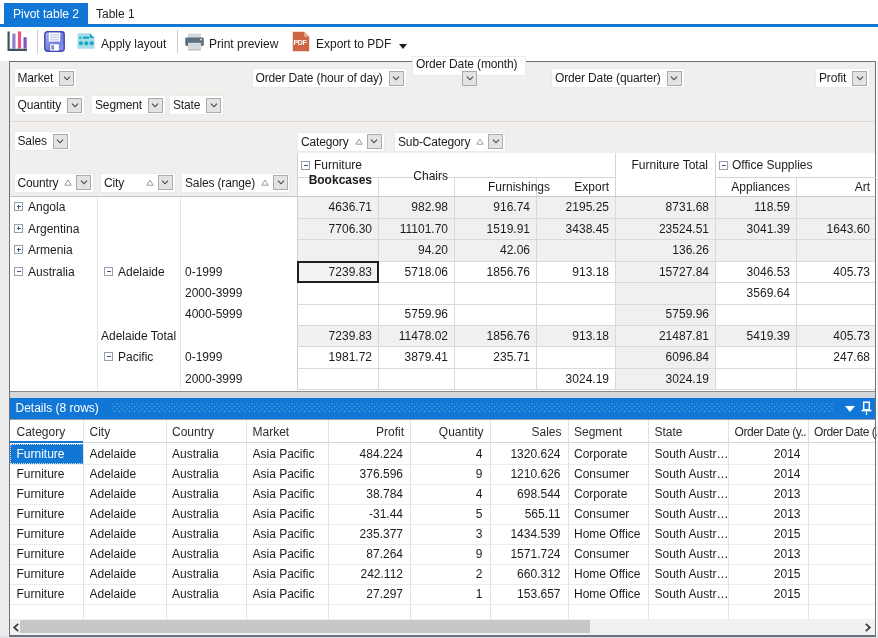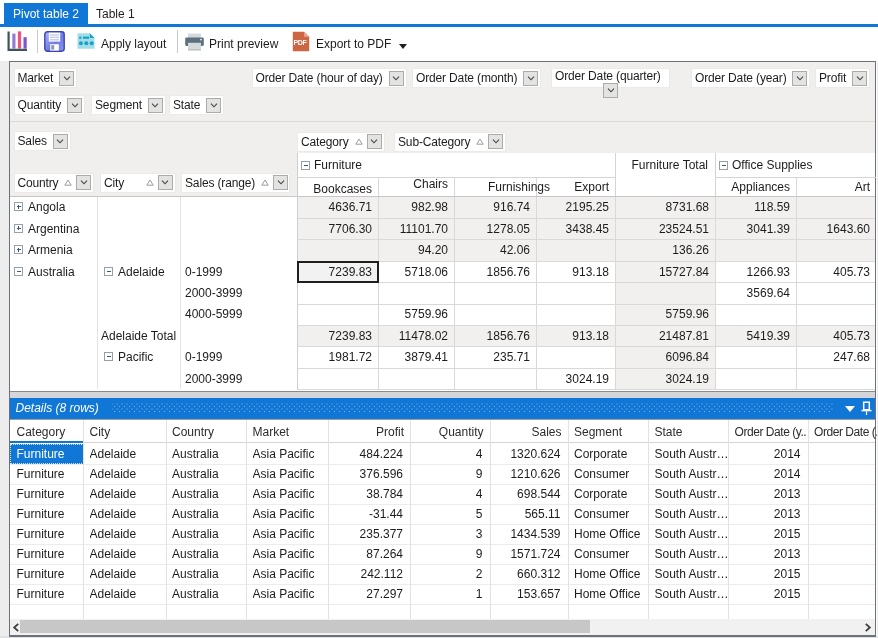--- a/index.html
+++ b/index.html
@@ -91,38 +91,30 @@
       </span>
     </div>
 <div class="chip" style="left:251.5px;top:68px;">
       <span class="lbl">Order Date (hour of day)</span>
       <span class="dbtn">
         <svg width="8" height="5" viewBox="0 0 8 5">
           <path d="M1 0.6 L4 3.8 L7 0.6" stroke="#444" stroke-width="1.1" fill="none"></path>
         </svg>
       </span>
     </div>
-<div class="chip" style="left:412px;top:68px;">
+<div class="chip" style="left:412px;top:56px;flex-direction:column;">
       <span class="lbl">Order Date (month)</span>
       <span class="dbtn">
         <svg width="8" height="5" viewBox="0 0 8 5">
           <path d="M1 0.6 L4 3.8 L7 0.6" stroke="#444" stroke-width="1.1" fill="none"></path>
         </svg>
       </span>
     </div>
-<div class="chip" style="left:551px;top:68px;flex-direction:column;">
+<div class="chip" style="left:551px;top:68px;">
       <span class="lbl">Order Date (quarter)</span>
-      <span class="dbtn">
-        <svg width="8" height="5" viewBox="0 0 8 5">
-          <path d="M1 0.6 L4 3.8 L7 0.6" stroke="#444" stroke-width="1.1" fill="none"></path>
-        </svg>
-      </span>
-    </div>
-<div class="chip" style="left:691px;top:68px;">
-      <span class="lbl">Order Date (year)</span>
       <span class="dbtn">
         <svg width="8" height="5" viewBox="0 0 8 5">
           <path d="M1 0.6 L4 3.8 L7 0.6" stroke="#444" stroke-width="1.1" fill="none"></path>
         </svg>
       </span>
     </div>
 <div class="chip" style="left:815px;top:68px;">
       <span class="lbl">Profit</span>
       <span class="dbtn">
         <svg width="8" height="5" viewBox="0 0 8 5">
@@ -237,22 +229,22 @@
     </div>
 <div class="t" style="left:732px;top:154.5px;">Office Supplies</div>
 <div class="hline" style="left:296.5px;top:176.5px;width:318.5px;background:#d4d4d4"></div>
 <div class="hline" style="left:715px;top:176.5px;width:161px;background:#d4d4d4"></div>
 <div class="vline" style="left:615px;top:152.5px;height:44.1px;background:#d4d4d4"></div>
 <div class="vline" style="left:715px;top:152.5px;height:44.1px;background:#d4d4d4"></div>
 <div class="vline" style="left:378px;top:177px;height:19.6px;background:#d9d9d9"></div>
 <div class="vline" style="left:454px;top:177px;height:19.6px;background:#d9d9d9"></div>
 <div class="vline" style="left:536px;top:177px;height:19.6px;background:#d9d9d9"></div>
 <div class="vline" style="left:796px;top:177px;height:19.6px;background:#d9d9d9"></div>
-<div class="t r" style="left:296.5px;top:179px;width:75.5px;">Bookcases</div>
-<div class="t r" style="left:378px;top:174px;width:70px;">Chairs</div>
+<div class="t r" style="left:296.5px;top:170px;width:75.5px;font-weight:bold;">Bookcases</div>
+<div class="t r" style="left:378px;top:166px;width:70px;">Chairs</div>
 <div class="t r" style="left:474px;top:176.5px;width:76px;">Furnishings</div>
 <div class="t r" style="left:536px;top:176.5px;width:73px;">Export</div>
 <div class="t r" style="left:715px;top:176.5px;width:75px;">Appliances</div>
 <div class="t r" style="left:796px;top:176.5px;width:74px;">Art</div>
 <div class="hline" style="left:10px;top:195.8px;width:865px;background:#c6c6c6"></div>
 <div class="a" style="left:296.5px;top:196.6px;width:578.5px;height:21.4px;background:#f1f0ef;"></div>
 <div class="a" style="left:296.5px;top:218px;width:578.5px;height:21.4px;background:#f1f0ef;"></div>
 <div class="a" style="left:296.5px;top:239.4px;width:578.5px;height:21.4px;background:#f1f0ef;"></div>
 <div class="a" style="left:296.5px;top:325px;width:578.5px;height:21.4px;background:#f1f0ef;"></div>
 <div class="a" style="left:615px;top:196.6px;width:100px;height:192.6px;background:#f1f0ef;"></div>
@@ -276,34 +268,34 @@
 <div class="vline" style="left:296.5px;top:152.5px;height:236.7px;background:#cfcfcf"></div>
 <div class="t r" style="left:296.5px;top:197.3px;width:75.5px;">4636.71</div>
 <div class="t r" style="left:378px;top:197.3px;width:70px;">982.98</div>
 <div class="t r" style="left:454px;top:197.3px;width:76px;">916.74</div>
 <div class="t r" style="left:536px;top:197.3px;width:73px;">2195.25</div>
 <div class="t r" style="left:615px;top:197.3px;width:94px;">8731.68</div>
 <div class="t r" style="left:715px;top:197.3px;width:75px;">118.59</div>
 <div class="t r" style="left:828px;top:197.3px;width:74px;padding-left:44px;">532.02</div>
 <div class="t r" style="left:296.5px;top:218.7px;width:75.5px;">7706.30</div>
 <div class="t r" style="left:378px;top:218.7px;width:70px;">11101.70</div>
-<div class="t r" style="left:454px;top:218.7px;width:76px;">1278.05</div>
+<div class="t r" style="left:454px;top:218.7px;width:76px;">1519.91</div>
 <div class="t r" style="left:536px;top:218.7px;width:73px;">3438.45</div>
 <div class="t r" style="left:615px;top:218.7px;width:94px;">23524.51</div>
 <div class="t r" style="left:715px;top:218.7px;width:75px;">3041.39</div>
 <div class="t r" style="left:796px;top:218.7px;width:74px;">1643.60</div>
 <div class="t r" style="left:378px;top:240.1px;width:70px;">94.20</div>
 <div class="t r" style="left:454px;top:240.1px;width:76px;">42.06</div>
 <div class="t r" style="left:615px;top:240.1px;width:94px;">136.26</div>
 <div class="t r" style="left:296.5px;top:261.5px;width:75.5px;">7239.83</div>
 <div class="t r" style="left:378px;top:261.5px;width:70px;">5718.06</div>
 <div class="t r" style="left:454px;top:261.5px;width:76px;">1856.76</div>
 <div class="t r" style="left:536px;top:261.5px;width:73px;">913.18</div>
 <div class="t r" style="left:615px;top:261.5px;width:94px;">15727.84</div>
-<div class="t r" style="left:715px;top:261.5px;width:75px;">1266.93</div>
+<div class="t r" style="left:715px;top:261.5px;width:75px;">3046.53</div>
 <div class="t r" style="left:796px;top:261.5px;width:74px;">405.73</div>
 <div class="t r" style="left:715px;top:282.9px;width:75px;">3569.64</div>
 <div class="t r" style="left:378px;top:304.3px;width:70px;">5759.96</div>
 <div class="t r" style="left:615px;top:304.3px;width:94px;">5759.96</div>
 <div class="t r" style="left:296.5px;top:325.7px;width:75.5px;">7239.83</div>
 <div class="t r" style="left:378px;top:325.7px;width:70px;">11478.02</div>
 <div class="t r" style="left:454px;top:325.7px;width:76px;">1856.76</div>
 <div class="t r" style="left:536px;top:325.7px;width:73px;">913.18</div>
 <div class="t r" style="left:615px;top:325.7px;width:94px;">21487.81</div>
 <div class="t r" style="left:715px;top:325.7px;width:75px;">5419.39</div>
@@ -346,21 +338,21 @@
 <div class="t" style="left:101px;top:325.7px;">Adelaide Total</div>
 <div class="eb" style="left:104px;top:352.1px;">
       <i class="h"></i>
     </div>
 <div class="t" style="left:118px;top:347.1px;">Pacific</div>
 <div class="t" style="left:185px;top:347.1px;">0-1999</div>
 <div class="t" style="left:185px;top:368.5px;">2000-3999</div>
 <div class="hline" style="left:10px;top:390.6px;width:865px;background:#8a8a8a"></div>
 <div class="a" style="left:10px;top:391.6px;width:865px;height:6px;background:#d6d5da;"></div>
 <div class="a" style="left:10px;top:397.8px;width:865px;height:20.8px;background:#1177d7;"></div>
-<div class="t" style="left:15.5px;top:398.2px;color:#fff;font-style:italic;">Details (8 rows)</div>
+<div class="t" style="left:15.5px;top:398.2px;color:#fff;">Details (8 rows)</div>
 <div class="a" style="left:112px;top:403px;width:722px;height:9px;background-image:radial-gradient(circle, rgba(255,255,255,.45) 0.8px, transparent 1px),radial-gradient(circle, rgba(255,255,255,.45) 0.8px, transparent 1px);background-size:5px 5px,5px 5px;background-position:0 1px,2.5px 3.5px;"></div>
 <div class="a" style="left:845px;top:406px;width:0;height:0;border-left:5px solid transparent;border-right:5px solid transparent;border-top:6px solid #fff;"></div>
 <svg class="a" style="left:860px;top:401px" width="13" height="15" viewBox="0 0 13 15">
       <rect x="3.7" y="1.2" width="5.6" height="7.6" fill="none" stroke="#fff" stroke-width="1.5"></rect>
       <line x1="1.5" y1="9.6" x2="11.5" y2="9.6" stroke="#fff" stroke-width="1.5"></line>
       <line x1="6.5" y1="10.3" x2="6.5" y2="14" stroke="#fff" stroke-width="1.2"></line>
     </svg>
 <div class="hline" style="left:10px;top:418.6px;width:865px;background:#9aa0a6"></div>
 <div class="t" style="left:16.5px;top:421.5px;color:#2c2c2c;width:65px;overflow:hidden;">Category</div>
 <div class="t" style="left:89.5px;top:421.5px;color:#2c2c2c;width:74.5px;overflow:hidden;">City</div>

